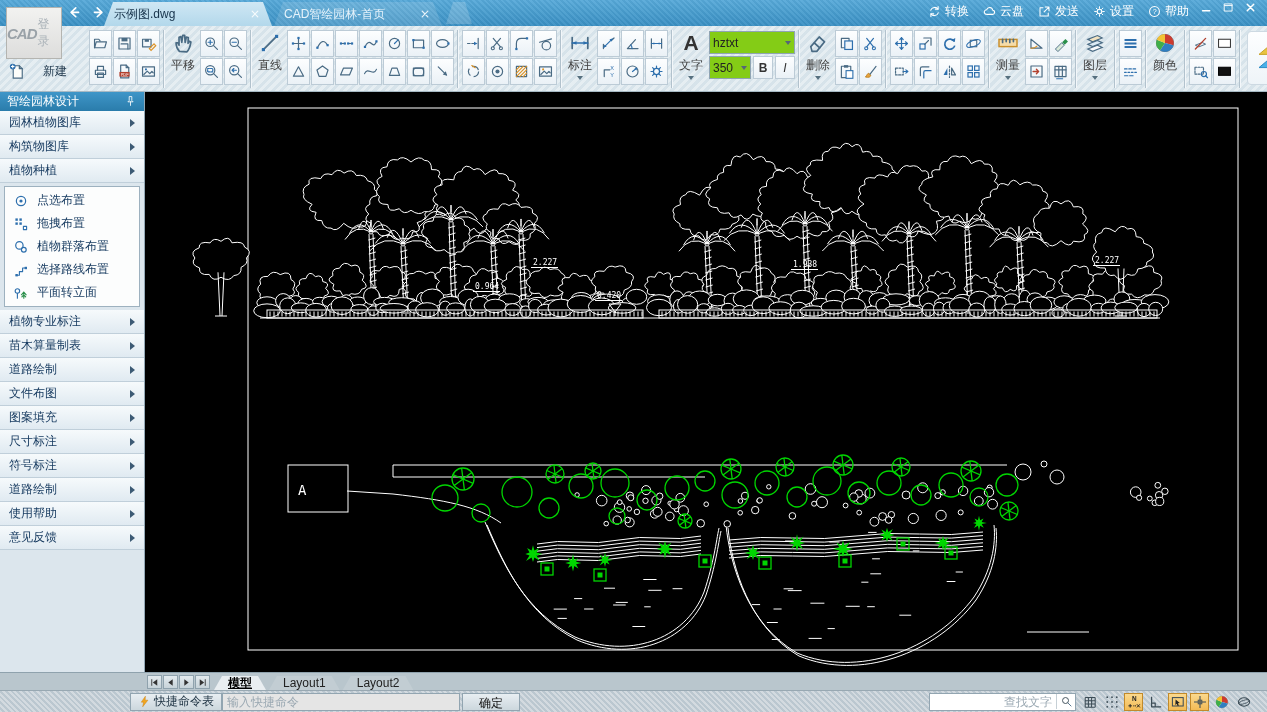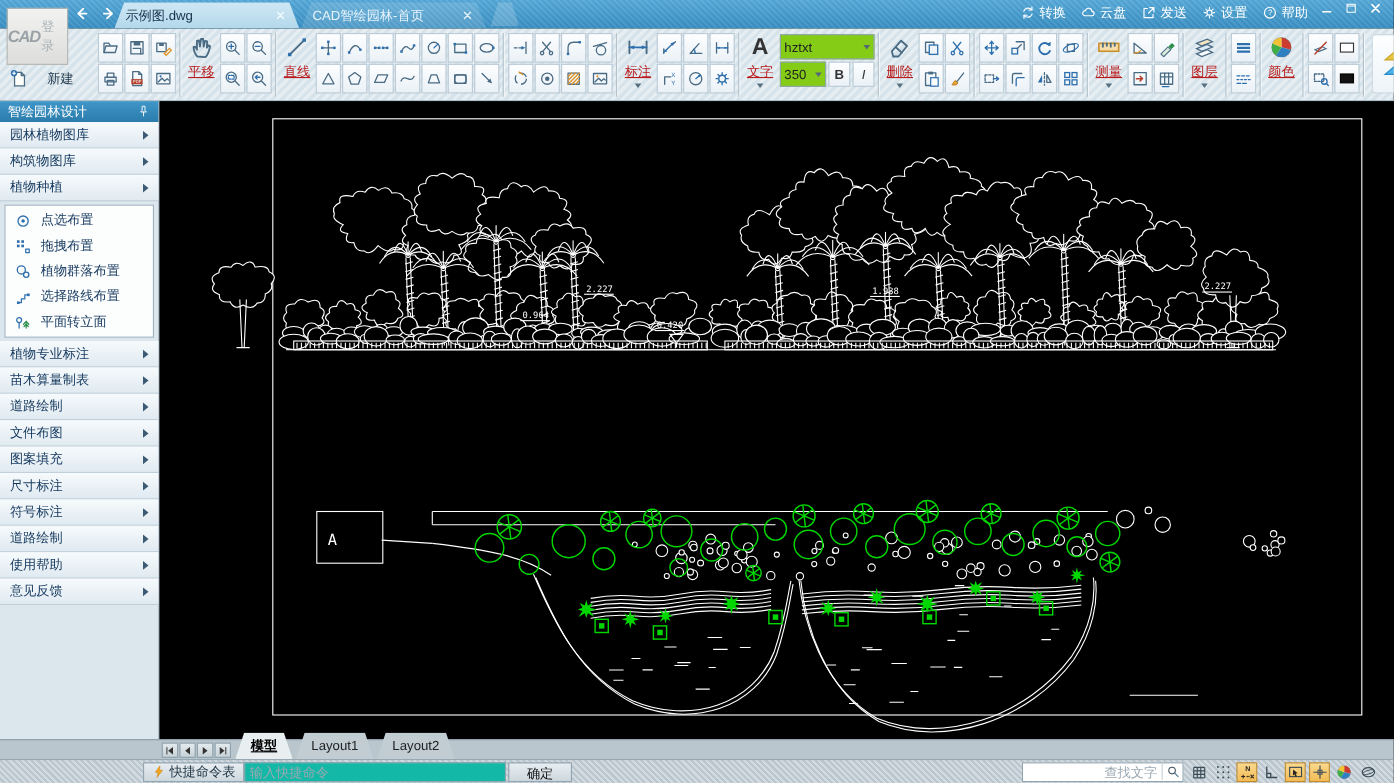--- a/index.html
+++ b/index.html
@@ -42,21 +42,21 @@
   .newbtn .ic{width:19px;height:19px;}
   .tb-groups{position:absolute;left:88px;top:2px;display:flex;align-items:flex-start;z-index:2;}
   .tb-div{width:1px;height:58px;background:#b2c2cd;margin:2px 3px 0 3px;box-shadow:1px 0 0 #f3f7fa;}
   .tb-grid{display:grid;grid-auto-rows:28px;margin-top:2px;}
   .tbtn{width:23px;height:27px;box-sizing:border-box;border:1px solid #bccbd6;margin:0 0 1px 1px;
     background:linear-gradient(#fdfeff,#eaf1f6);display:flex;align-items:center;justify-content:center;cursor:pointer;}
   .tbtn .ic{width:17px;height:17px;}
   .tb-labeled{display:flex;align-items:flex-start;}
   .lblcol{display:flex;flex-direction:column;align-items:center;width:32px;margin-top:3px;cursor:pointer;}
   .lblcol .ic{width:24px;height:24px;}
-  .lblcol .txt{font-size:12px;color:#b91c1c;margin-top:2px;white-space:nowrap;text-decoration:underline;}
+  .lblcol .txt{font-size:12px;color:#404040;margin-top:2px;white-space:nowrap;}
   .caret{width:0;height:0;border-left:3px solid transparent;border-right:3px solid transparent;
     border-top:4px solid #56707f;margin-top:2px;}
   .text-tool{display:flex;align-items:flex-start;}
   .glyphA{font-size:21px;font-weight:bold;color:#333;line-height:24px;}
   .text-ctrls{display:flex;flex-direction:column;gap:2px;margin-top:3px;margin-left:2px;}
   .combo{display:flex;align-items:center;background:#84cc16;border:1px solid #8fa4b3;height:23px;
     box-sizing:border-box;padding:0 3px;gap:3px;cursor:pointer;}
   .combo .val{font-size:12px;color:#222;}
   .combo .dn{width:0;height:0;border-left:3.5px solid transparent;border-right:3.5px solid transparent;
     border-top:4px solid #567;margin-left:auto;}
@@ -91,33 +91,33 @@
   #cad .wf{fill:#000;stroke:#fff;stroke-width:1;}
   #cad .g{fill:none;stroke:#00d600;stroke-width:1.3;}
   #cad .gf{fill:#00d600;}
   #cad text.lbl{fill:#fff;font-family:"DejaVu Sans Mono",monospace;font-size:8px;}
   
   .tabbar{position:absolute;left:0;bottom:22px;width:100%;height:18px;box-sizing:border-box;
     background:#b9c6cd;border-top:1px solid #8fa2ad;display:flex;align-items:flex-end;padding-left:147px;}
   .lnav{width:15px;height:14px;margin:0 1px 1px 0;background:linear-gradient(#e3eaee,#c7d3d9);
     border:1px solid #8fa2ad;box-sizing:border-box;display:flex;align-items:center;justify-content:center;cursor:pointer;}
   .lnav .ic{width:11px;height:11px;}
-  .mtab{height:24px;padding:0 14px;margin-left:3px;display:flex;align-items:center;font-size:12px;
+  .mtab{height:14px;padding:0 14px;margin-left:3px;display:flex;align-items:center;font-size:12px;
     color:#222;background:#c2cdd3;clip-path:polygon(8px 0,calc(100% - 8px) 0,100% 100%,0 100%);cursor:pointer;}
   .mtab.active{background:#e9eef1;font-weight:bold;text-decoration:underline;color:#000;}
   
   .statusbar{position:absolute;left:0;bottom:0;width:100%;height:22px;box-sizing:border-box;
     background:#c4ced5;border-top:1px solid #98a8b2;display:flex;align-items:center;}
   .statusbar:before{content:"";position:absolute;inset:0;pointer-events:none;
     background:repeating-linear-gradient(45deg,rgba(255,255,255,.25) 0 2px,rgba(120,150,170,.12) 2px 4px);}
   .quick{margin-left:130px;height:18px;display:flex;align-items:center;gap:3px;padding:0 7px;
     background:linear-gradient(#e8eef2,#ccd7dd);border:1px solid #92a5b1;color:#1d3242;
     cursor:pointer;z-index:2;font-size:12px;}
   .quick .ic{width:13px;height:13px;}
-  .cmd-input{width:228px;height:16px;border:1px solid #92a5b1;background:#14b8a6;font-size:12px;
+  .cmd-input{width:228px;height:16px;border:1px solid #92a5b1;background:#e5e5e5;font-size:12px;
     padding:0 4px;z-index:2;font-family:"Liberation Sans",sans-serif;}
   .cmd-input::placeholder,.find-input::placeholder{color:#9aa8b2;}
   .okbtn{width:58px;height:18px;border:1px solid #92a5b1;background:linear-gradient(#e8eef2,#ccd7dd);
     color:#111;font-size:12px;cursor:pointer;z-index:2;margin-left:2px;}
   .sb-right{margin-left:auto;display:flex;align-items:center;gap:4px;margin-right:14px;z-index:2;}
   .search{display:flex;align-items:center;border:1px solid #92a5b1;background:#fff;height:16px;}
   .find-input{width:118px;height:14px;border:none;outline:none;font-size:12px;padding:0 4px;
     font-family:"Liberation Sans",sans-serif;text-align:right;}
   .mag{width:18px;height:15px;border-left:1px solid #c6d0d6;display:flex;align-items:center;
     justify-content:center;cursor:pointer;}

